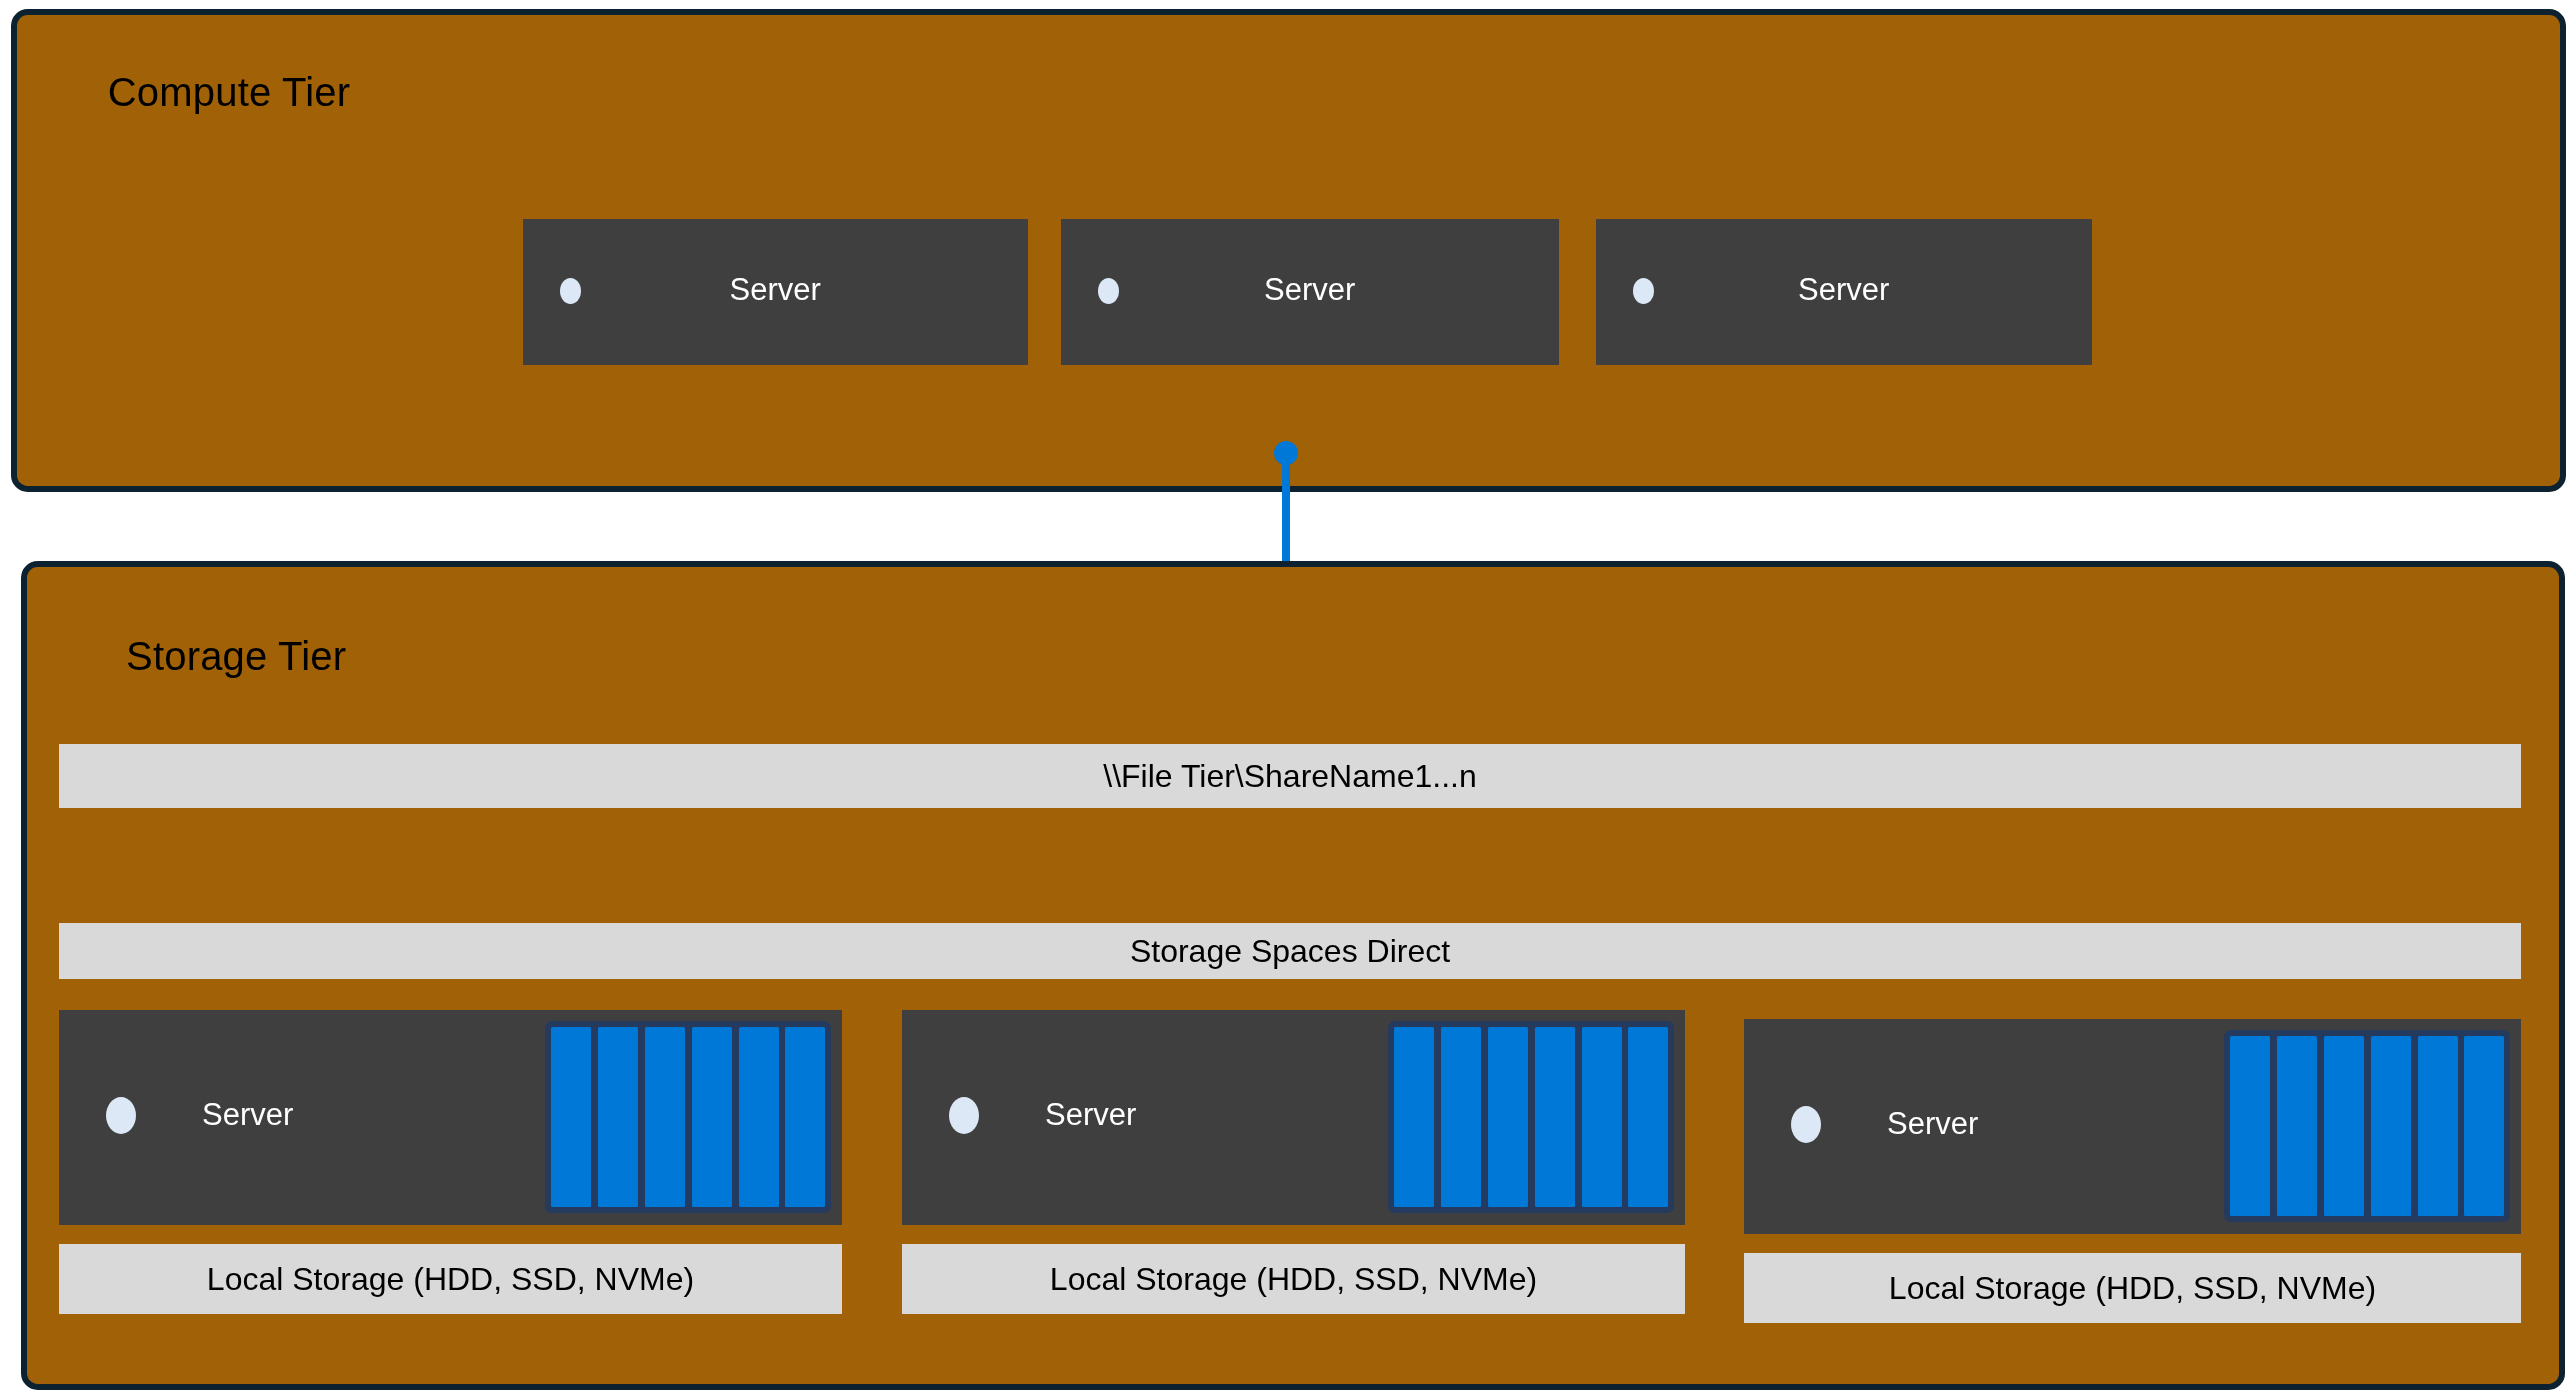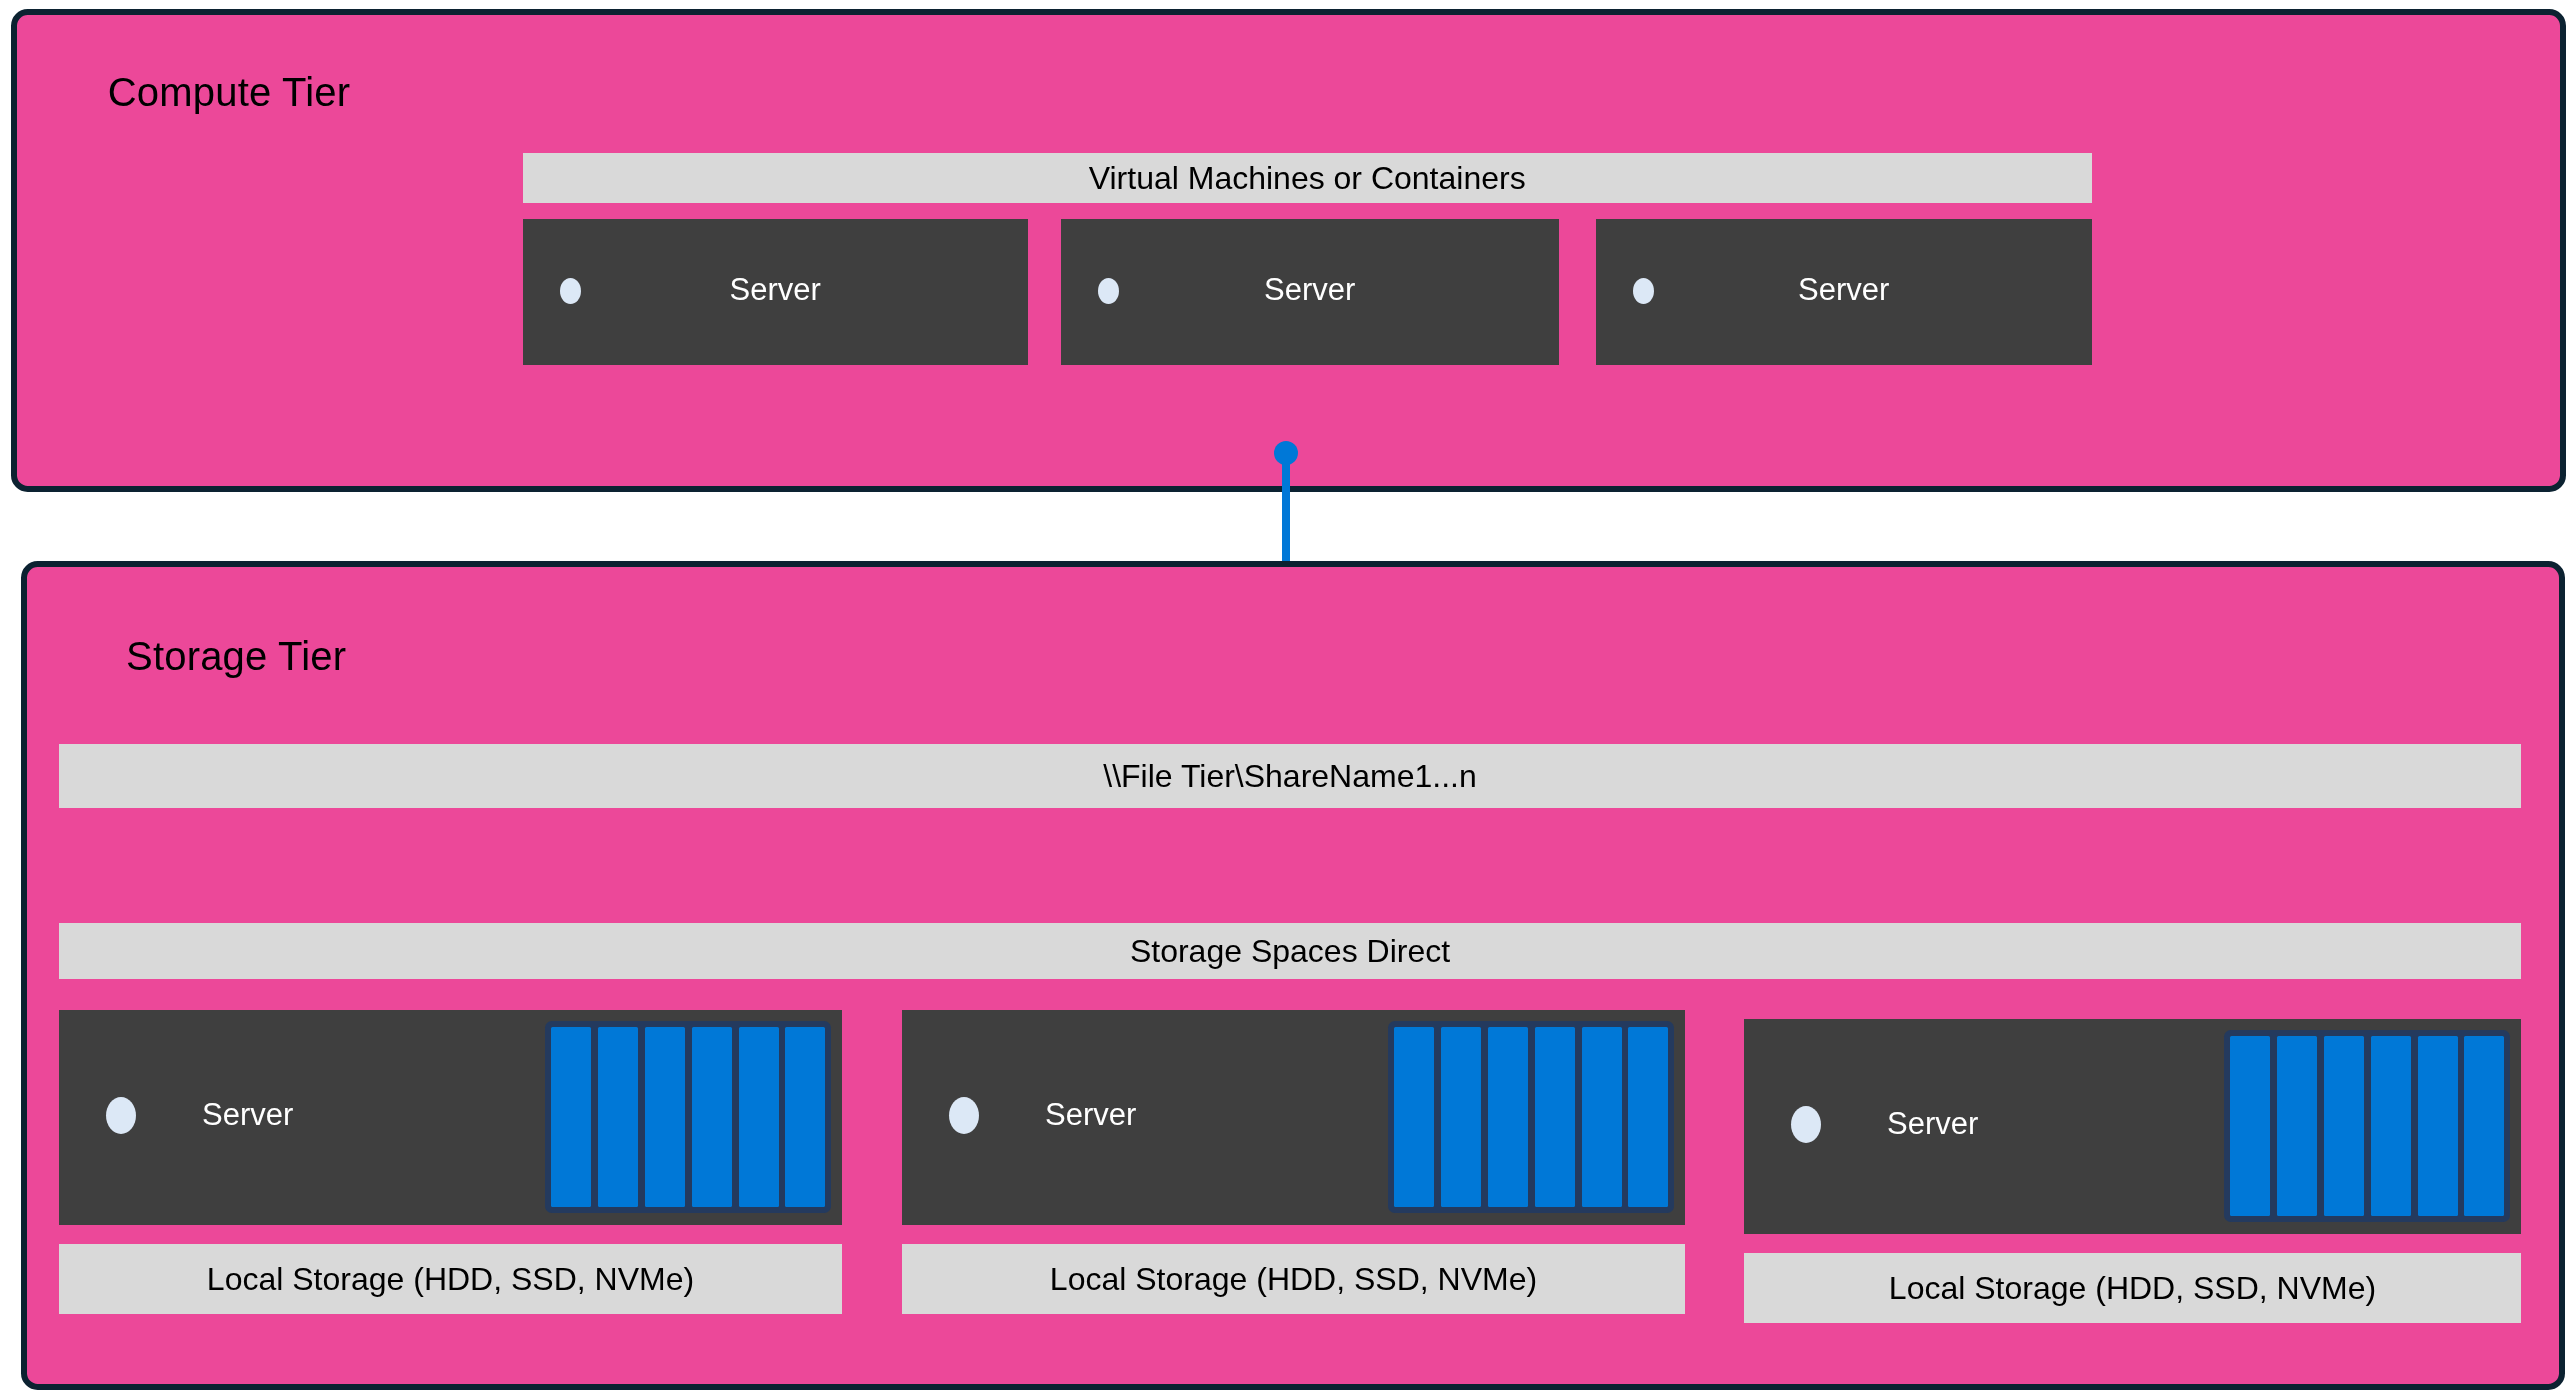--- a/index.html
+++ b/index.html
@@ -15,21 +15,21 @@
     overflow: hidden;
   }
   .stage {
     position: absolute;
     inset: 0;
   }
 
   
   .tier {
     position: absolute;
-    background: #ec4899;
+    background: #a16207;
     border: 6.8px solid #0c2231;
     border-radius: 16.7px;
     box-sizing: border-box;
   }
   #compute-tier { left: 10.7px;  top: 9px;  width: 2555px; height: 483px; }
   #storage-tier { left: 21px;  top: 561px; width: 2544px; height: 829px; }
 
   .tier-title {
     position: absolute;
     font-size: 40px;
@@ -161,23 +161,20 @@
 </style>
 </head>
 <body>
 
 <div class="stage">
 
   <div class="tier" id="compute-tier">
 
     <div class="tier-title">Compute Tier</div>
 
-    <div class="band" id="vm-band">
-      <span class="band-label">Virtual Machines or Containers</span>
-    </div>
 
     <div class="server-box compute-server" id="compute-server-1">
       <span class="server-led"></span>
       <span class="server-label">Server</span>
     </div>
 
     <div class="server-box compute-server" id="compute-server-2">
       <span class="server-led"></span>
       <span class="server-label">Server</span>
     </div>

